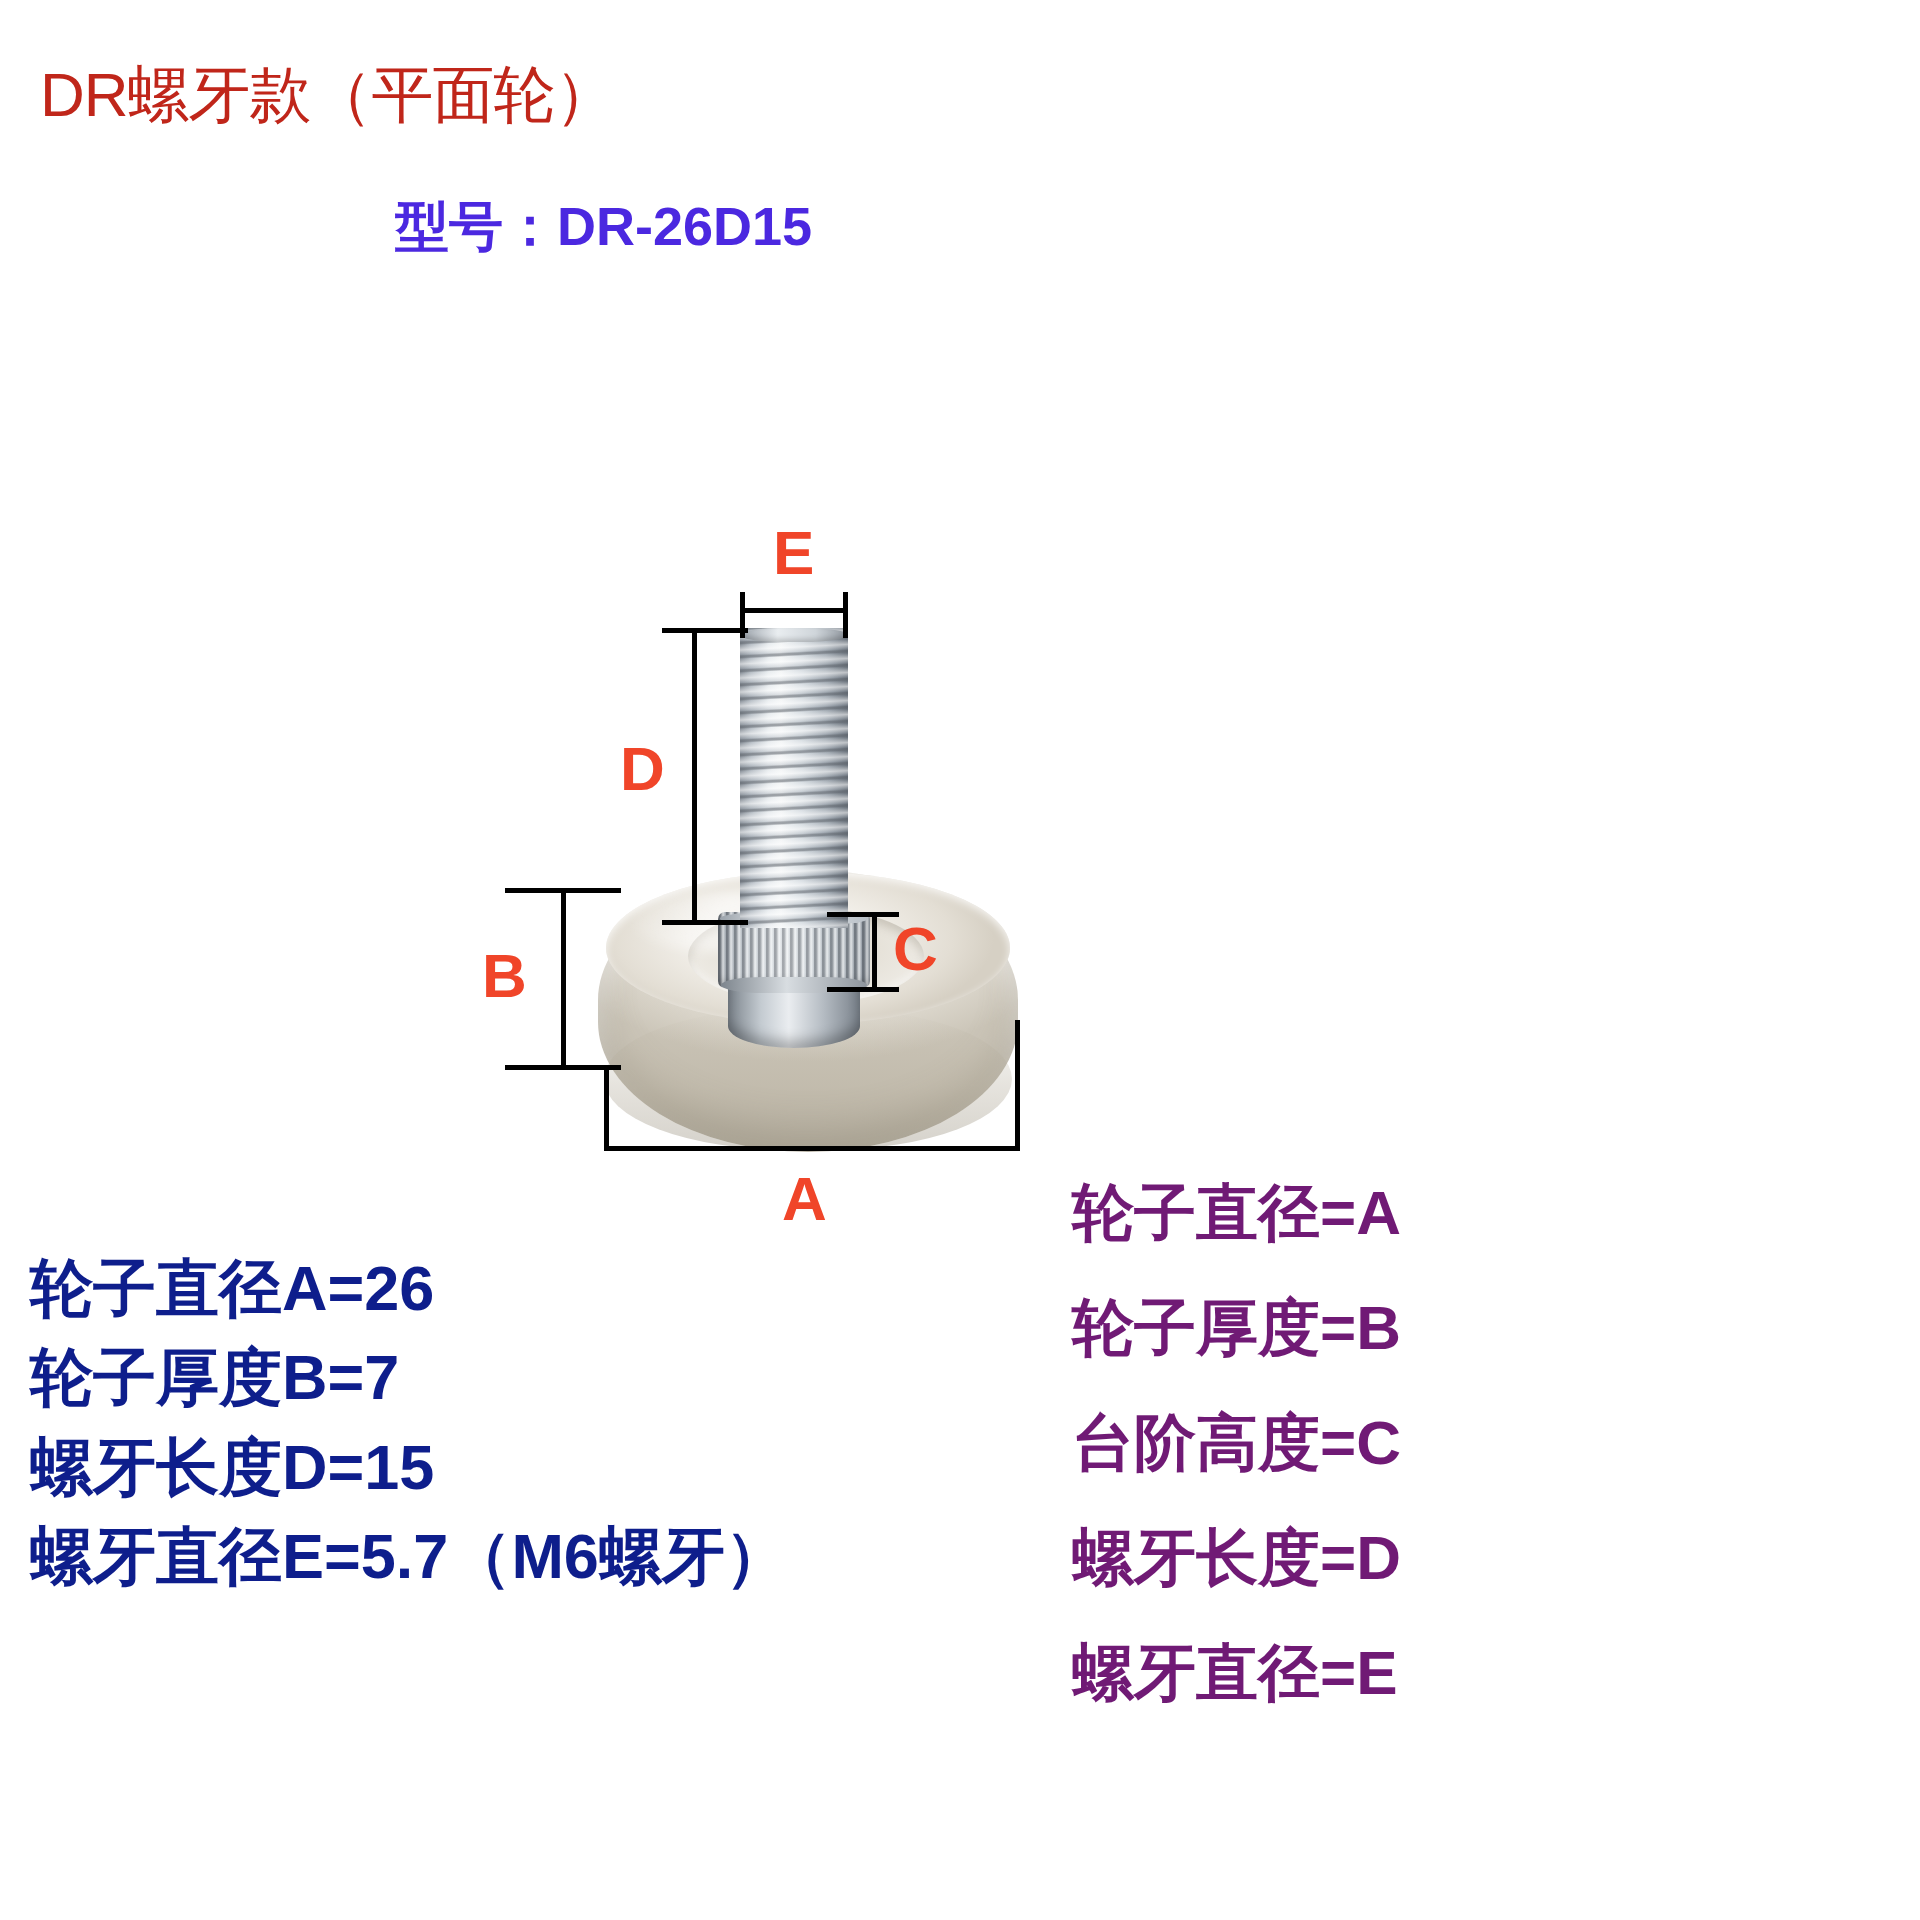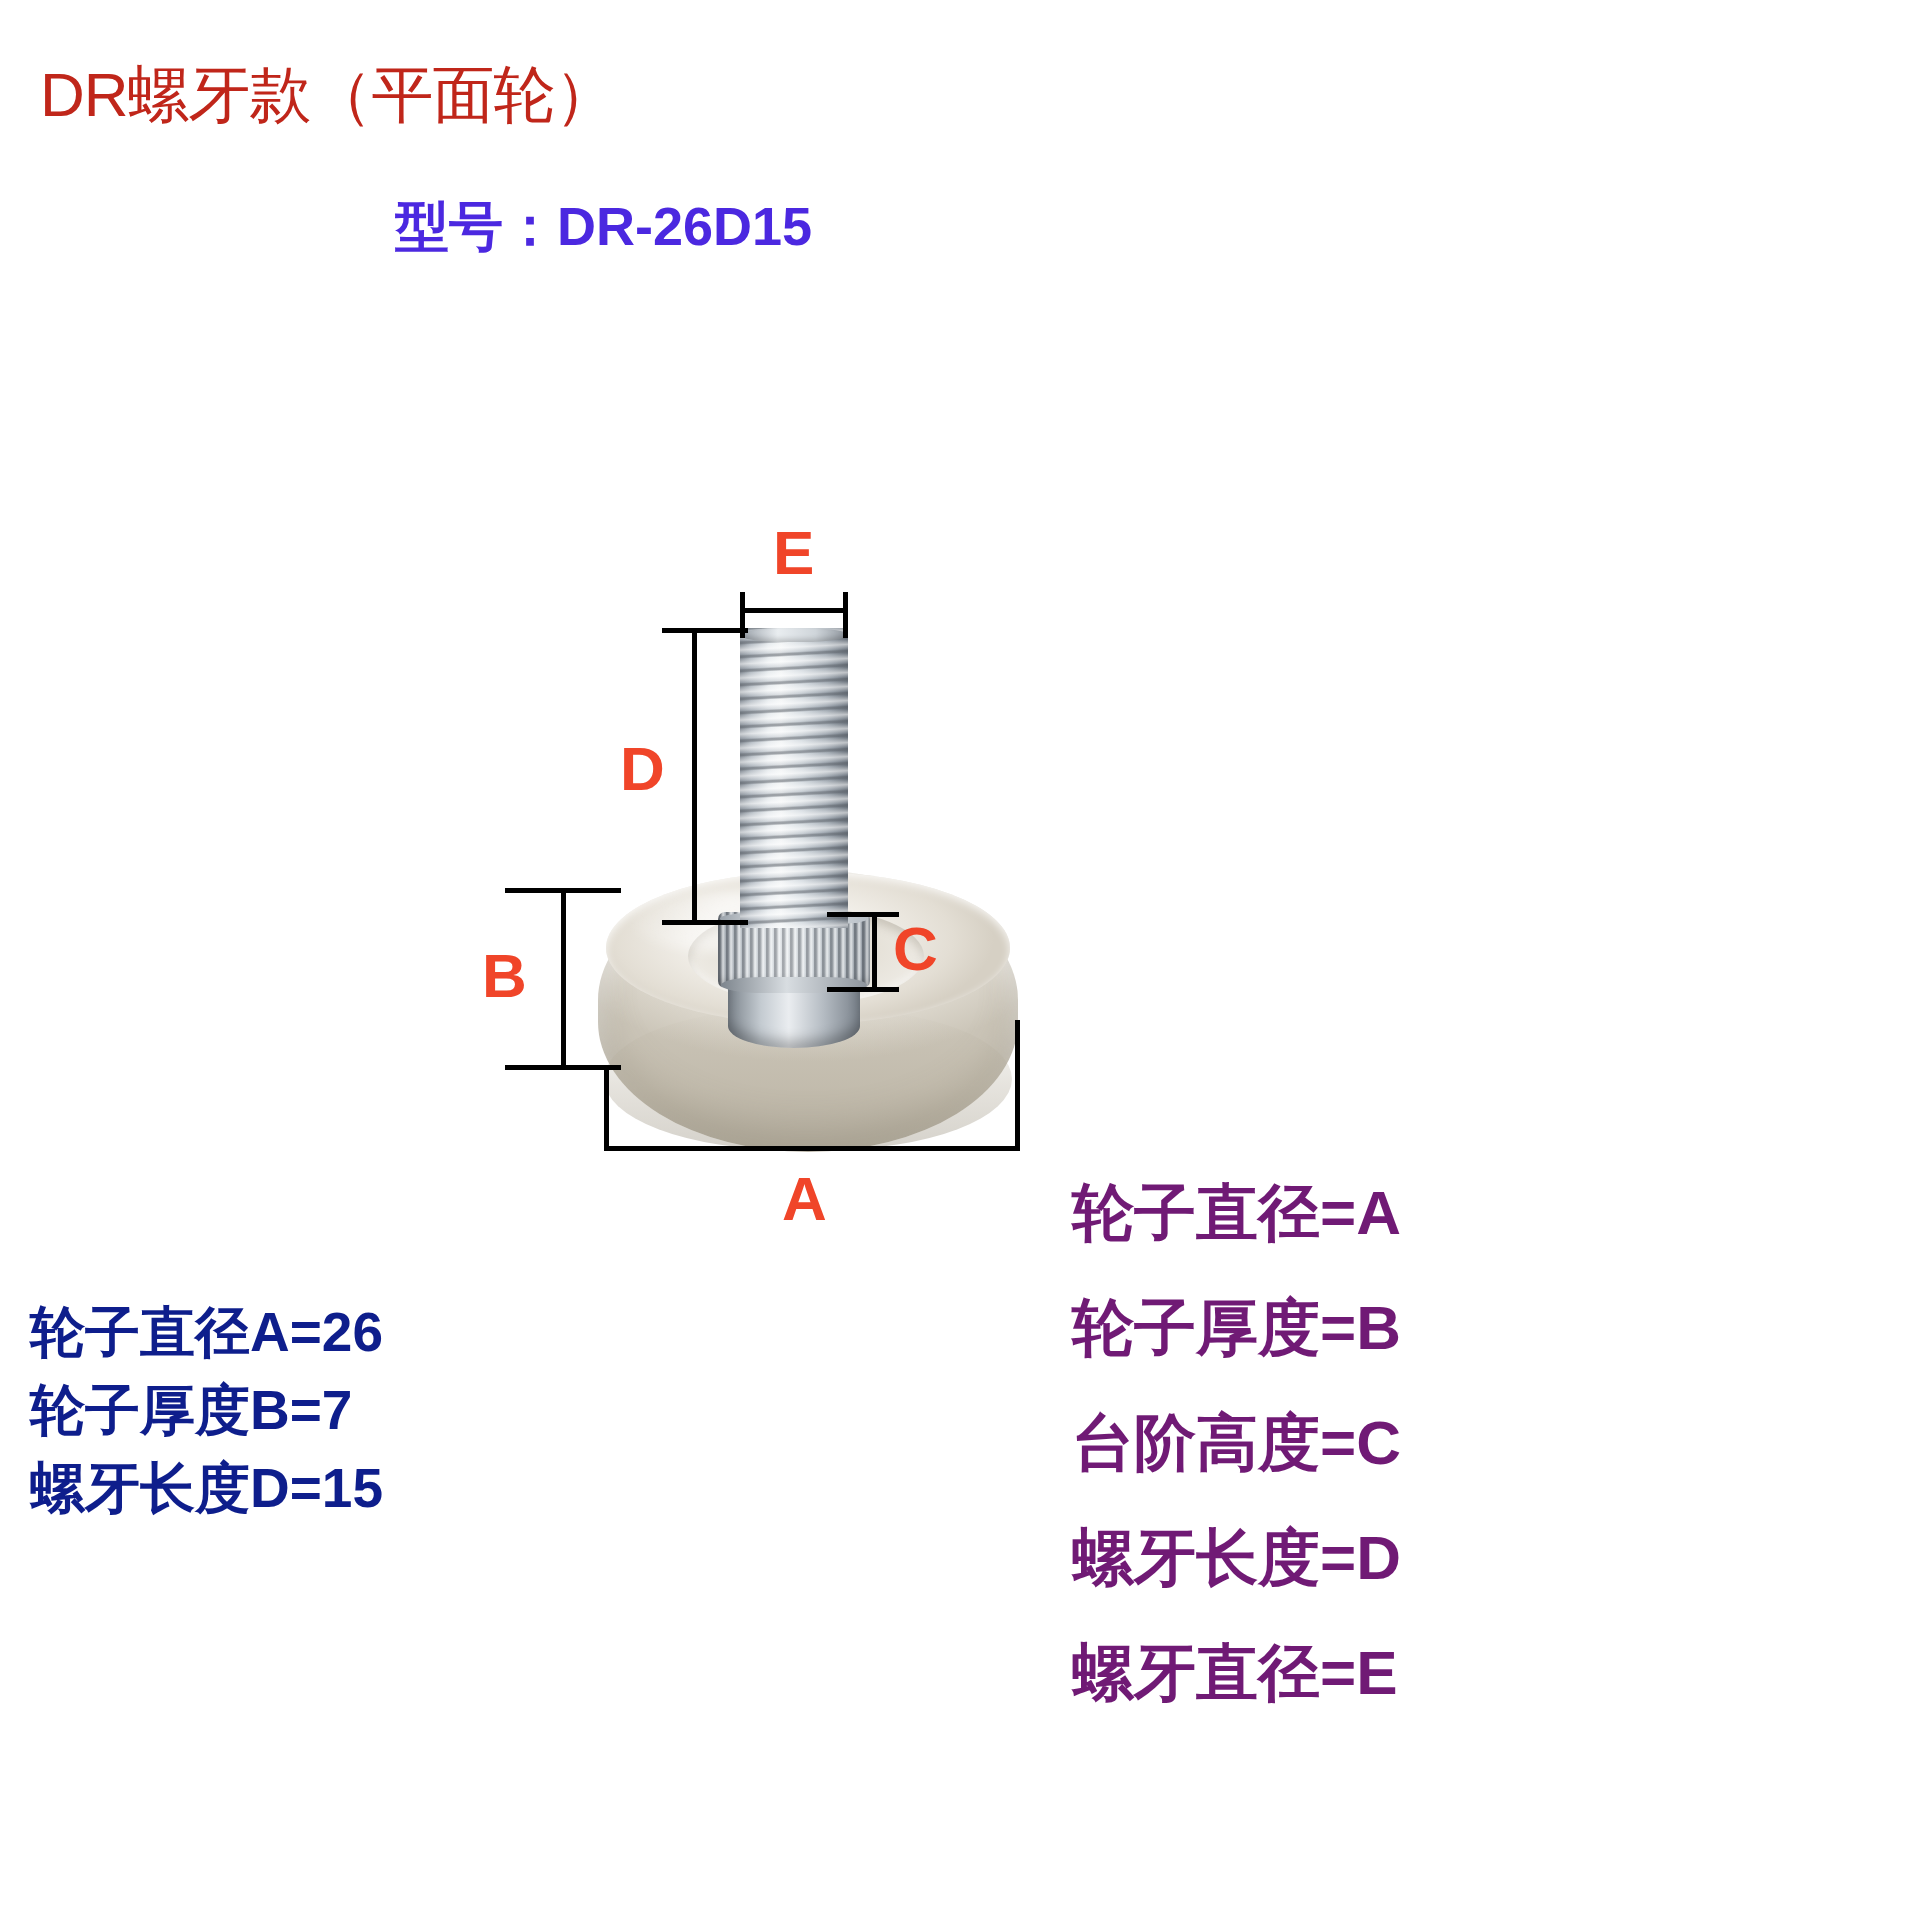--- a/index.html
+++ b/index.html
@@ -50,22 +50,22 @@
     color: #000000;
     line-height: 1.52;
     white-space: nowrap;
   }
   #unit-note div { white-space: nowrap; }
 
   
   #spec-list {
     position: absolute;
     left: 30px;
-    top: 1293px;
-    font-size: 55px;
+    top: 1244px;
+    font-size: 63px;
     font-weight: bold;
     color: #0e1e8c;
     line-height: 1.42;
     white-space: nowrap;
   }
   #spec-list .spec-row { white-space: nowrap; }
 
   
   #legend-list {
     position: absolute;
@@ -308,20 +308,21 @@
   <div class="dimline-v" style="left:84px;  top:525px; height:86px;"></div>
   <div class="dimline-v" style="left:495px; top:480px; height:131px;"></div>
   <div class="dimline-h" style="left:84px;  top:606px; width:416px;"></div>
   <div class="dim-label" style="left:262px; top:628px;">A</div>
 </div>
 
 <div id="spec-list">
   <div class="spec-row">轮子直径A=26</div>
   <div class="spec-row">轮子厚度B=7</div>
   <div class="spec-row">螺牙长度D=15</div>
+  <div class="spec-row">螺牙直径E=5.7（M6螺牙）</div>
 </div>
 
 <div id="legend-list">
   <div class="legend-row">轮子直径=A</div>
   <div class="legend-row">轮子厚度=B</div>
   <div class="legend-row">台阶高度=C</div>
   <div class="legend-row">螺牙长度=D</div>
   <div class="legend-row">螺牙直径=E</div>
 </div>
 

